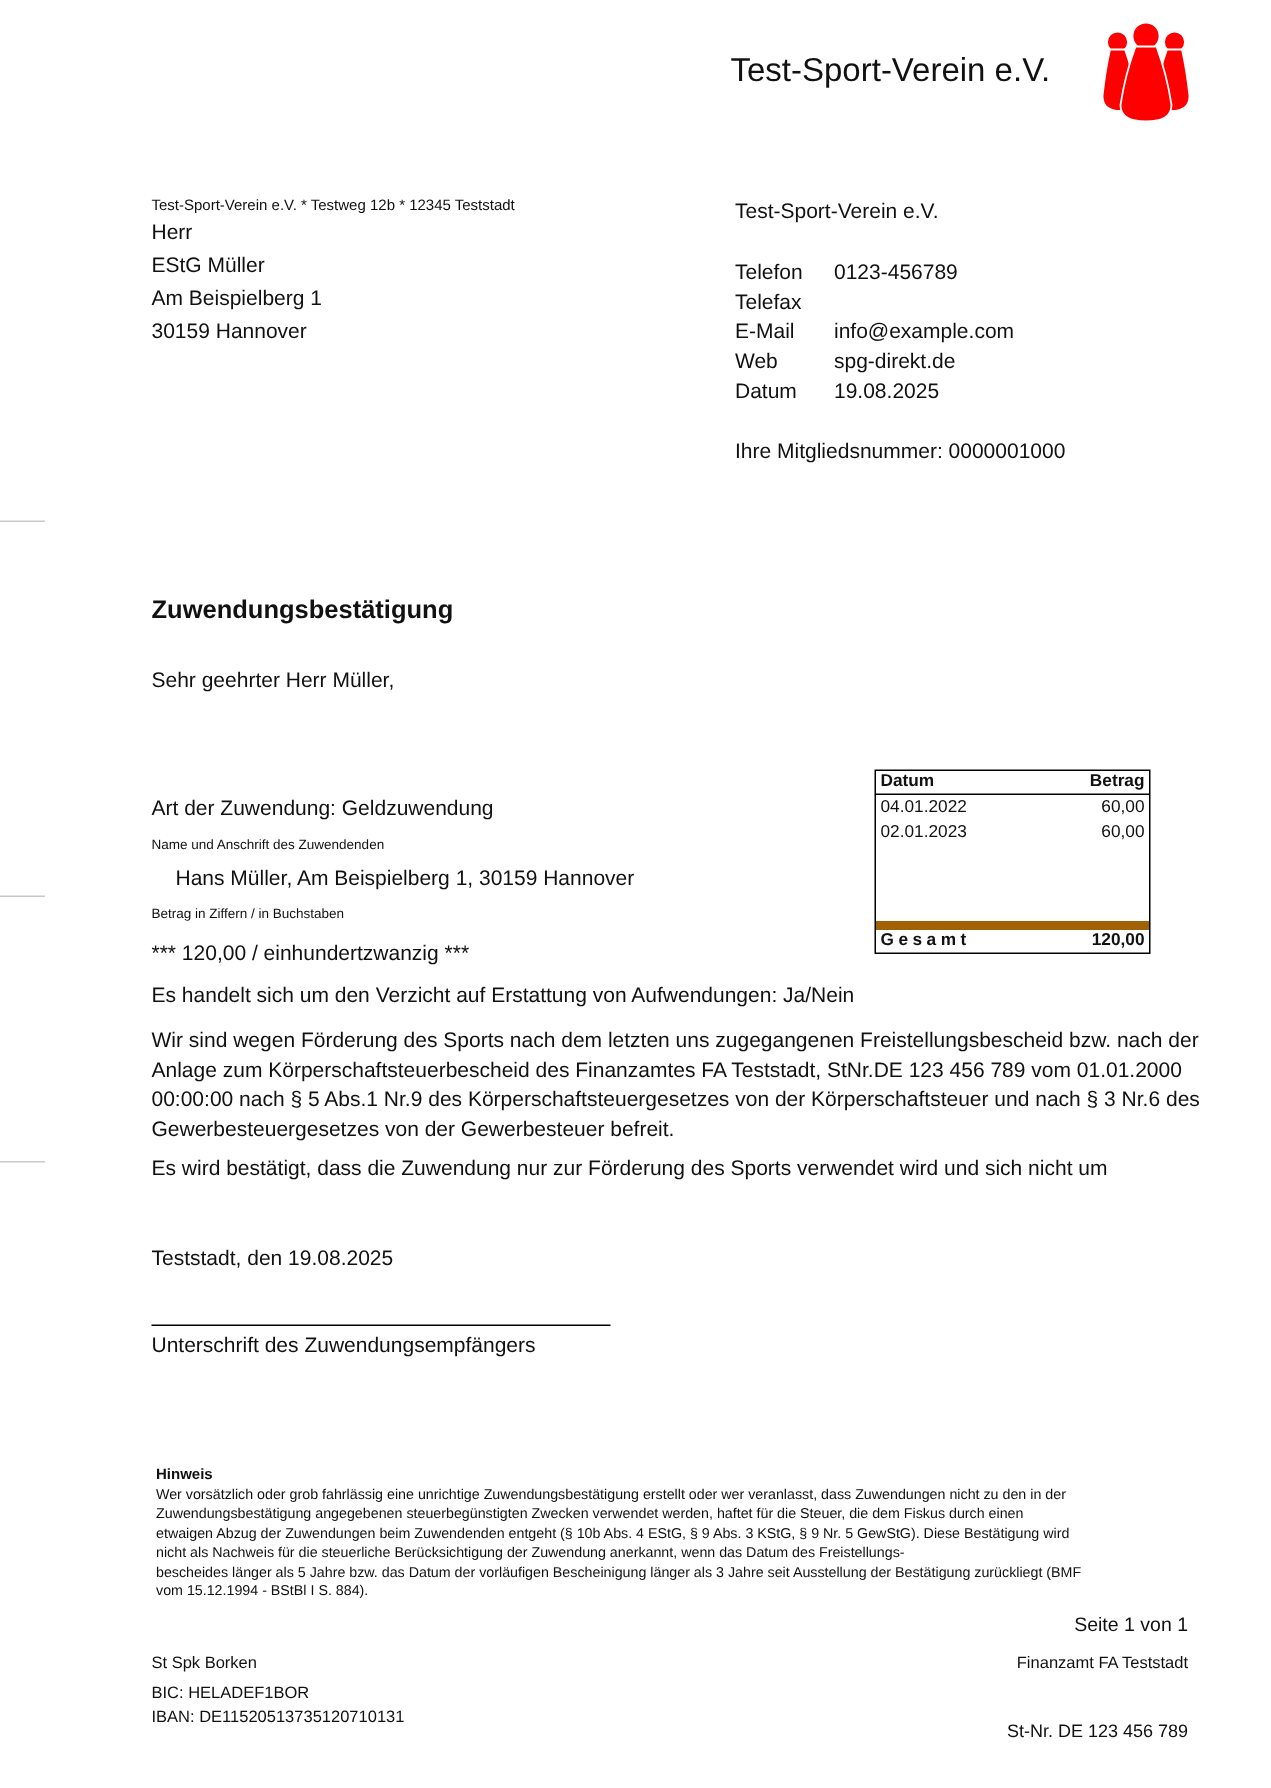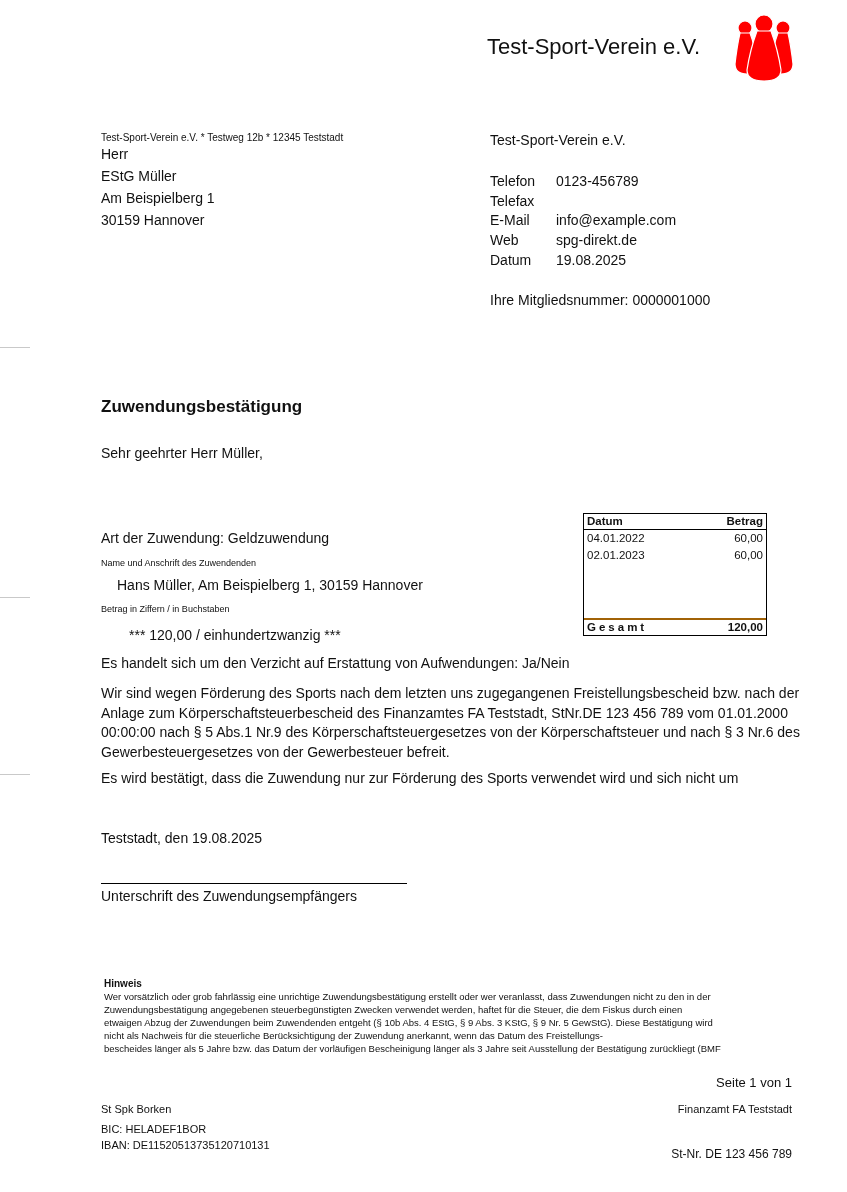--- a/index.html
+++ b/index.html
@@ -19,21 +19,21 @@
     
     .info-row { display:flex; }
     .info-label { width:66px; }
 
     
     .dtable { position:absolute; left:583px; top:513px; width:184px; height:123px;
               border:1px solid #000; box-sizing:border-box; font-family:"Liberation Sans", sans-serif; font-size:11.5px; }
     .dt-head { display:flex; justify-content:space-between; padding:0 3px; height:15px; line-height:15px;
                border-bottom:1px solid #000; font-weight:bold; }
     .dt-row { display:flex; justify-content:space-between; padding:0 3px; height:17px; line-height:17px; }
-    .dt-foot { position:absolute; left:0; right:0; bottom:0; height:15px; line-height:15px; border-top:2px solid #a16207;
+    .dt-foot { position:absolute; left:0; right:0; bottom:0; height:15px; line-height:15px; border-top:6px solid #a16207;
                display:flex; justify-content:space-between; padding:0 3px; font-weight:bold; }
     .spaced { letter-spacing:3px; }
 
     .para { position:absolute; left:101px; width:700px; font-size:14px; line-height:19.5px; white-space:normal; }
     .hint { position:absolute; left:104px; top:935px; width:700px; font-size:9.5px; line-height:12.9px; white-space:normal; }
     .hint b { display:block; font-size:10px;margin-top:43px; }
     .sigline { position:absolute; left:101px; top:883px; width:306px; height:1px; background:#000; }
   </style>
 </head>
 <body>
@@ -85,21 +85,21 @@
 </div>
 <div class="abs t14" style="left:490px; top:292px;">Ihre Mitgliedsnummer: 0000001000</div>
 
 <div class="abs" style="left:101px; top:397px; font-size:17px; font-weight:bold;">Zuwendungsbestätigung</div>
 <div class="abs t14" style="left:101px; top:445px;">Sehr geehrter Herr Müller,</div>
 
 <div class="abs t14" style="left:101px; top:530px;">Art der Zuwendung:  Geldzuwendung</div>
 <div class="abs" style="left:101px; top:558px; font-size:9px;">Name und Anschrift des Zuwendenden</div>
 <div class="abs t14" style="left:117px; top:577px;">Hans Müller, Am Beispielberg 1, 30159 Hannover</div>
 <div class="abs" style="left:101px; top:604px; font-size:9px;">Betrag in Ziffern / in Buchstaben</div>
-<div class="abs t14" style="left:101px; top:627px;margin-left:28px;">*** 120,00 / einhundertzwanzig ***</div>
+<div class="abs t14" style="left:101px; top:627px;">*** 120,00 / einhundertzwanzig ***</div>
 <div class="abs t14" style="left:101px; top:655px;">Es handelt sich um den Verzicht auf Erstattung von Aufwendungen:   Ja/Nein</div>
 
 <div class="dtable">
   <div class="dt-head">
     <span>Datum</span>
     <span>Betrag</span>
   </div>
   <div class="dt-row">
     <span>04.01.2022</span>
     <span>60,00</span>
@@ -121,20 +121,21 @@
 <div class="sigline"></div>
 <div class="abs t14" style="left:101px; top:888px;">Unterschrift des Zuwendungsempfängers</div>
 
 <div class="hint">
   <b>Hinweis</b>
   <div>Wer vorsätzlich oder grob fahrlässig eine unrichtige Zuwendungsbestätigung erstellt oder wer veranlasst, dass Zuwendungen nicht zu den in der</div>
   <div>Zuwendungsbestätigung angegebenen steuerbegünstigten Zwecken verwendet werden, haftet für die Steuer, die dem Fiskus durch einen</div>
   <div>etwaigen Abzug der Zuwendungen beim Zuwendenden entgeht (§ 10b Abs. 4 EStG, § 9 Abs. 3 KStG, § 9 Nr. 5 GewStG). Diese Bestätigung wird</div>
   <div>nicht als Nachweis für die steuerliche Berücksichtigung der Zuwendung anerkannt, wenn das Datum des Freistellungs-</div>
   <div>bescheides länger als 5 Jahre bzw. das Datum der vorläufigen Bescheinigung  länger als 3 Jahre seit  Ausstellung der Bestätigung  zurückliegt (BMF</div>
+  <div>vom 15.12.1994 - BStBl I S. 884).</div>
 </div>
 
 <div class="abs t13" style="right:55px; top:1075px;">Seite 1 von 1</div>
 <div class="abs" style="left:101px; top:1103px; font-size:11px;">St Spk Borken</div>
 <div class="abs" style="left:101px; top:1123px; font-size:11px;">BIC: HELADEF1BOR</div>
 <div class="abs" style="left:101px; top:1139px; font-size:11px;">IBAN:  DE11520513735120710131</div>
 <div class="abs" style="right:55px; top:1103px; font-size:11px;">Finanzamt FA Teststadt</div>
 <div class="abs" style="right:55px; top:1123px; font-size:12px;margin-top:24px;">St-Nr. DE 123 456 789</div>
 
 </body></html>

